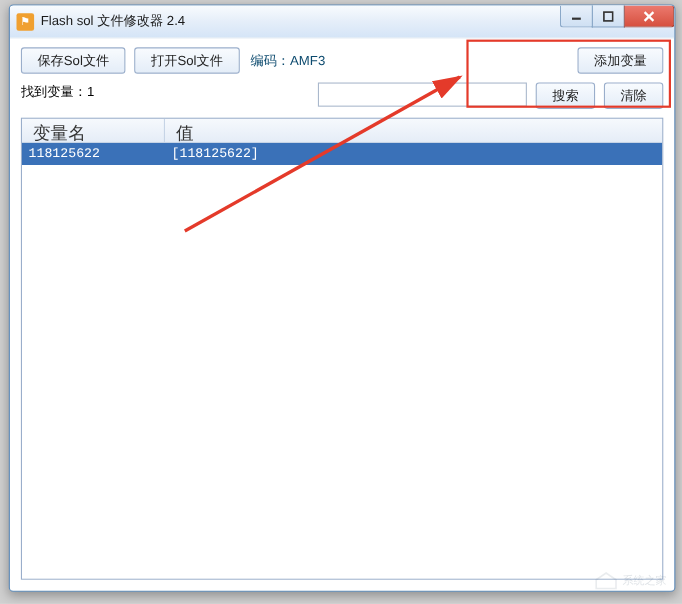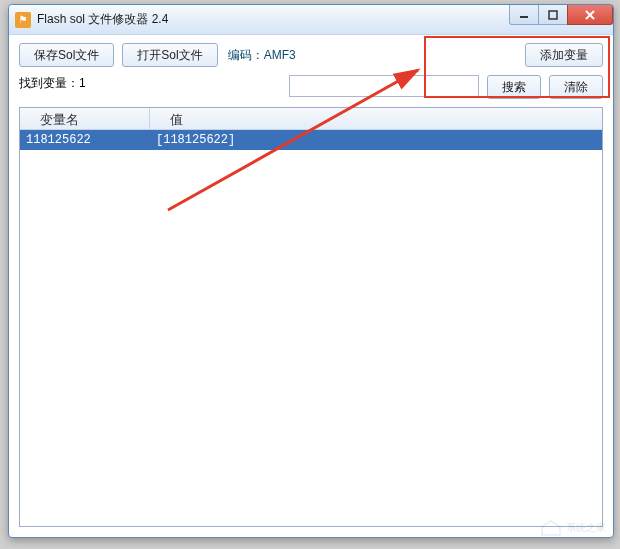--- a/index.html
+++ b/index.html
@@ -110,24 +110,24 @@
     display: flex; flex-direction: column;
     overflow: hidden;
   }
   .thead {
     display: flex;
     background: linear-gradient(to bottom, #f6f9fd, #e5edf7);
     border-bottom: 1px solid #c6d4e6;
     height: 22px;
   }
   .th {
-    padding: 3px 20px;
+    padding: 3px 10px;
     border-right: 1px solid #c6d4e6;
     color: #333;
-    font-size: 13px;
+    font-size: 16px;
   }
   .col-name { width: 130px; }
   .col-path { flex: 1; }
   .col-val  { width: 115px; border-right: none; }
   .tbody { flex: 1; overflow: auto; background: #fff; }
   .trow {
     display: flex;
     height: 20px;
     align-items: center;
     font-family: Liberation Mono, monospace;

